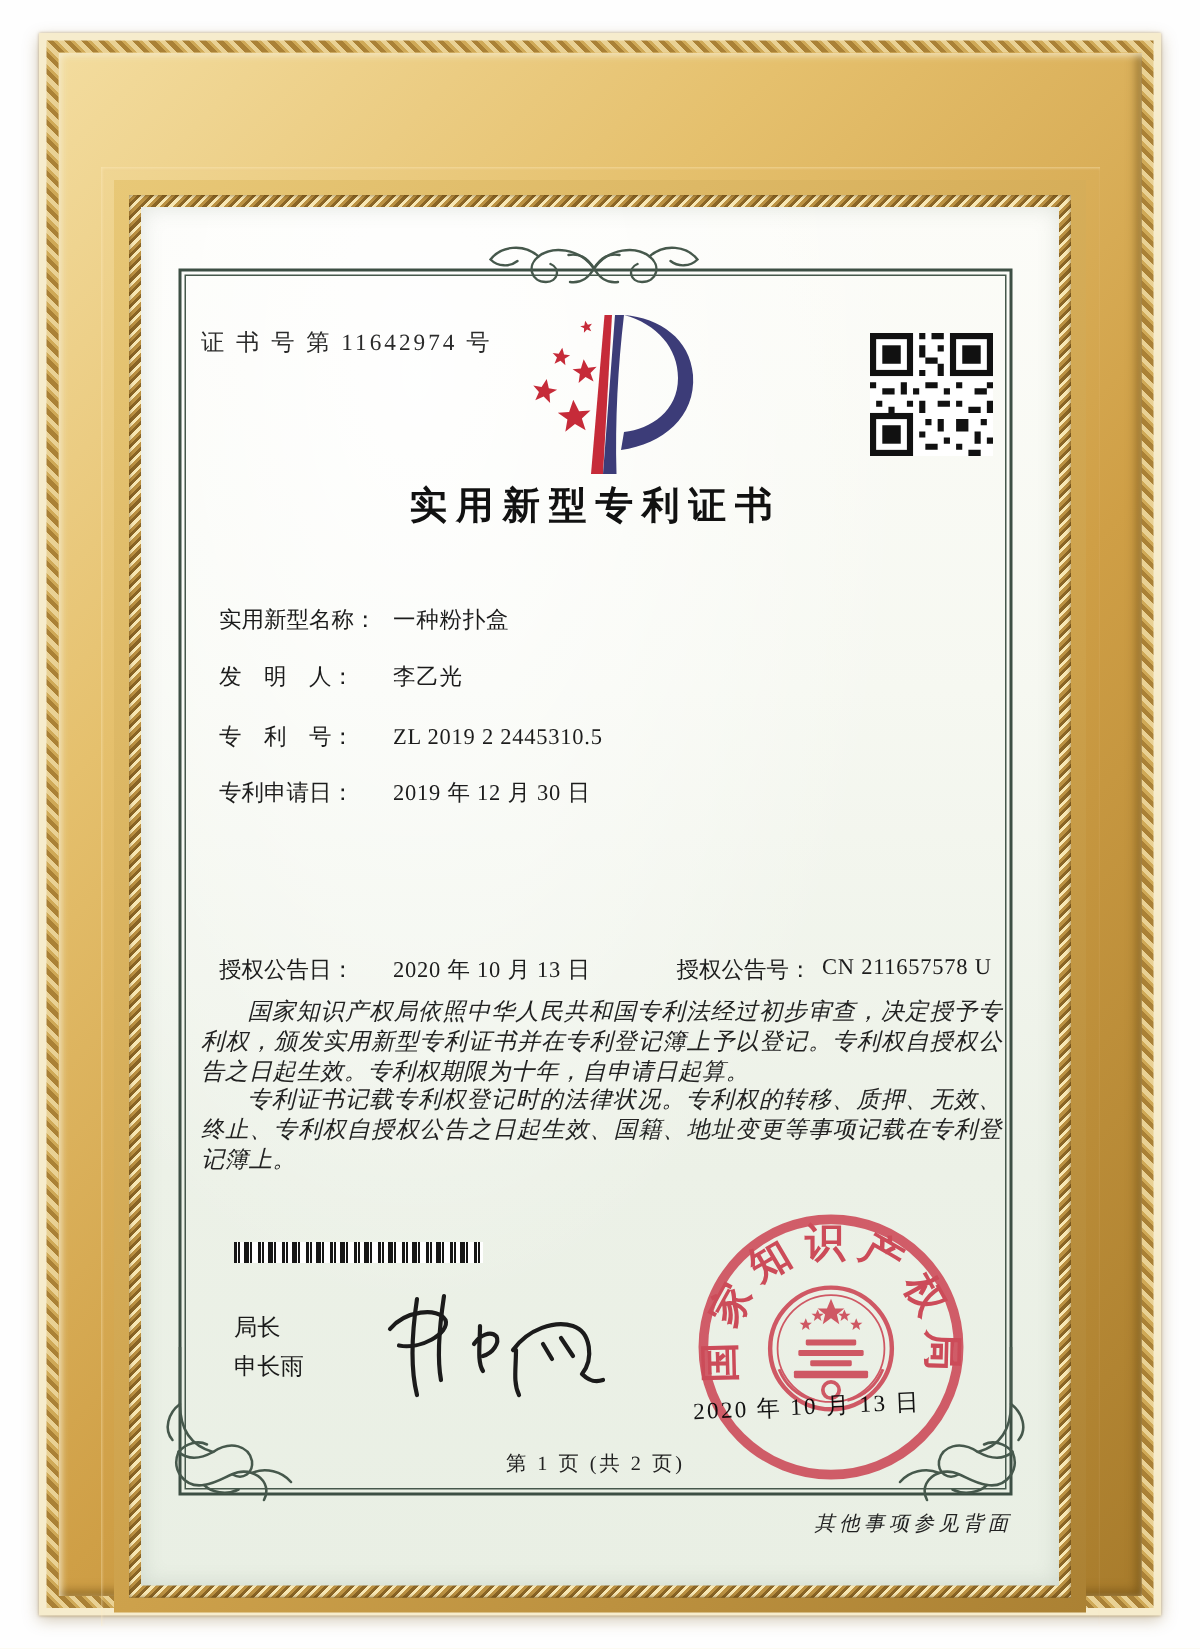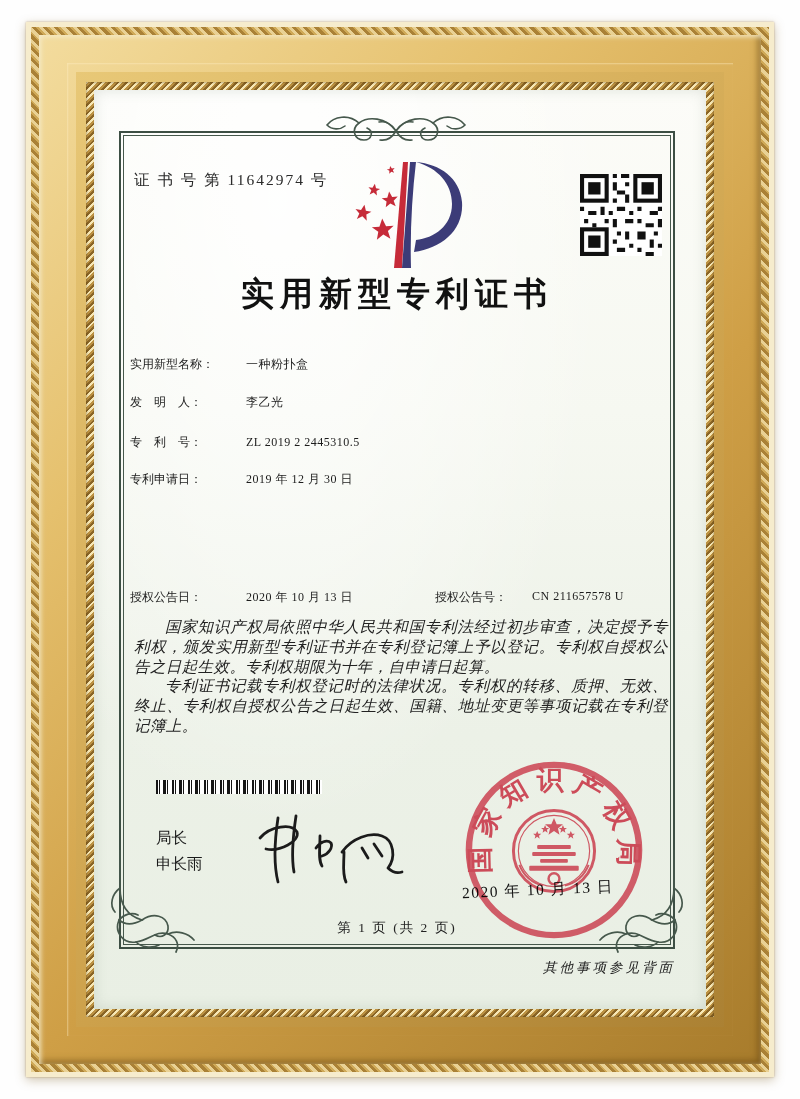--- a/index.html
+++ b/index.html
@@ -24,20 +24,21 @@
   }
   .frame-main{
     width:100%;height:100%;box-sizing:border-box;padding:28px;
     background:linear-gradient(135deg,#f3dc9e 0%,#e5c06d 28%,#cf9f46 58%,#a87c2c 100%);
     box-shadow:inset 2px 2px 5px rgba(255,248,220,.8), inset -3px -3px 7px rgba(90,60,10,.55);
   }
   .frame-step{
     width:100%;height:100%;box-sizing:border-box;padding:9px;
     background:linear-gradient(135deg,#b4judge 0,#b98e3a 0%,#8f6a24 55%,#6f5119 100%);
     box-shadow:inset 1px 1px 2px rgba(255,240,200,.5);
+    margin-top:48px;
   }
   .frame-mid{
     width:100%;height:100%;box-sizing:border-box;padding:10px;
     background:linear-gradient(135deg,#e8c877 0%,#cda14b 60%,#ab8133 100%);
   }
   .frame-bead{
     width:100%;height:100%;box-sizing:border-box;padding:8px;
     background:repeating-linear-gradient(135deg,#f7e7b4 0 2px,#bb9142 2px 4px,#8a6526 4px 6px);
     box-shadow:inset 0 0 3px rgba(70,45,5,.6);
   }
@@ -59,25 +60,25 @@
   }
   .fl{position:absolute;}
   .cert-no{
     position:absolute;left:40px;top:80px;
     font-size:15.5px;letter-spacing:2px;color:#2a2a2a;
   }
   .logo{position:absolute;left:240px;top:66px;width:130px;height:122px;}
   .qr{position:absolute;left:486px;top:84px;width:82px;height:82px;}
   .title{
     position:absolute;left:25px;width:556px;top:182px;
-    text-align:center;font-size:33px;font-weight:bold;letter-spacing:6px;color:#111;
+    text-align:center;font-size:25px;font-weight:bold;letter-spacing:6px;color:#111;
   }
   .field{
-    position:absolute;left:36px;width:534px;height:24px;
-    font-size:12px;color:#1c1c1c;white-space:nowrap;font-family:Liberation Serif, serif;
+    position:absolute;left:52px;width:534px;height:24px;
+    font-size:15px;color:#1c1c1c;white-space:nowrap;font-family:Liberation Serif, serif;
   }
   .field .lab{display:inline-block;min-width:112px;}
   .field .val{margin-left:4px;letter-spacing:.5px;}
   .field .lab2{position:absolute;left:305px;}
   .field .val2{position:absolute;left:402px;letter-spacing:.5px;}
   .paras{
     position:absolute;left:40px;top:527px;width:534px;
     font-size:15.5px;line-height:19.8px;letter-spacing:.4px;
     font-style:italic;color:#222;text-align:justify;
   }

